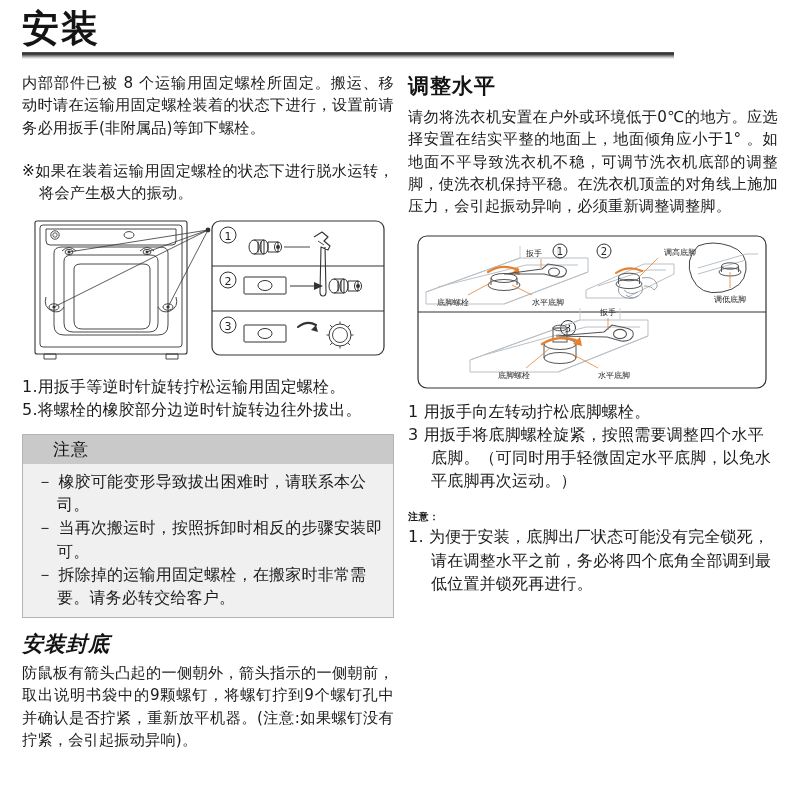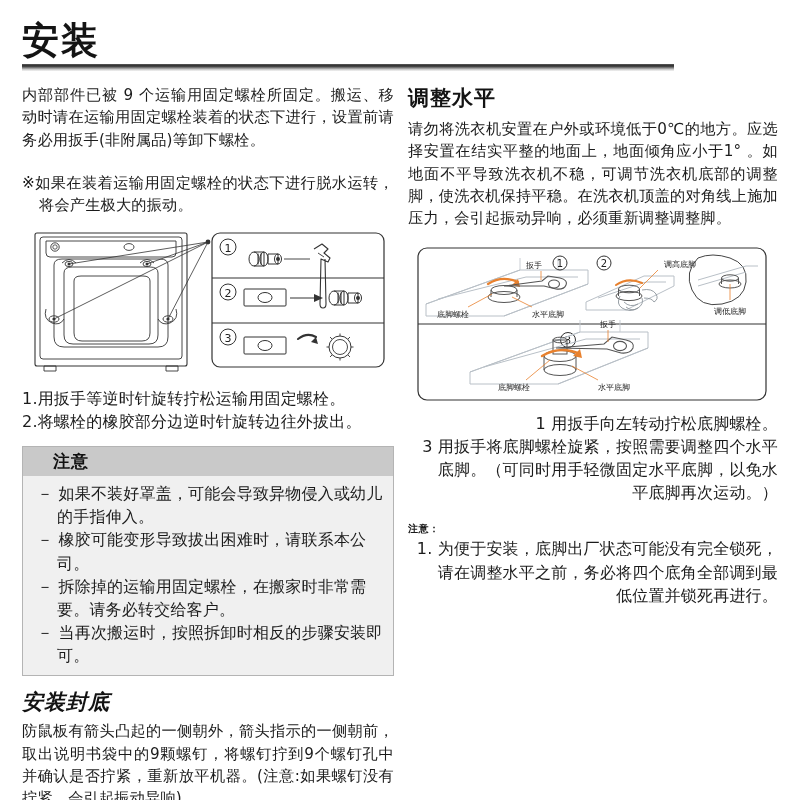--- a/index.html
+++ b/index.html
@@ -13,21 +13,21 @@
     font-family: "DejaVu Sans", "Liberation Sans", sans-serif;
     color: #1a1a1a;
     overflow: hidden;
     position: relative;
   }
   .page {
     position: relative;
     width: 696px;
     height: 800px;
     box-sizing: border-box;
-    padding: 16px 22px;
+    padding: 4px 22px;
   }
 
   
   .masthead {
     padding-top: 6px;
   }
   .masthead-title {
     font-size: 37px;
     font-weight: bold;
     letter-spacing: 2px;
@@ -80,34 +80,34 @@
     list-style: none;
   }
   ol.numlist li, ul.dashlist li {
     font-size: 16px;
     line-height: 1.45;
     letter-spacing: 0.2px;
     padding-left: 21px;
     text-indent: -21px;
     color: #1b1b1b;
   }
-  ol.numlist.wide li { padding-left: 23px; text-indent: -23px; text-align: right; }
+  ol.numlist.wide li { padding-left: 23px; text-indent: -23px; }
   ul.dashlist li { padding-left: 20px; text-indent: -20px; margin-bottom: 0px; }
 
   
   .caution-box {
     margin-top: 13px;
     border: 1px solid #b4b4b4;
     background: #f0f0f0;
   }
   .caution-head {
     background: #c9c9c9;
     padding: 3px 0 3px 30px;
     font-size: 17px;
-    font-weight: bold;
+    font-weight: normal;
     letter-spacing: 1px;
     color: #111;
   }
   .caution-body {
     padding: 6px 10px 8px 14px;
   }
 
   
   .note-title {
     font-size: 10px;
@@ -134,21 +134,21 @@
   <div class="masthead">
     <div class="masthead-title">安装</div>
     <div class="masthead-rule"></div>
   </div>
 
   <div class="columns">
 
     <div class="col-left">
 
 
-      <p class="body">内部部件已被 9 个运输用固定螺栓所固定。搬运、移动时请在运输用固定螺栓装着的状态下进行，设置前请务必用扳手(非附属品)等卸下螺栓。</p>
+      <p class="body">内部部件已被 8 个运输用固定螺栓所固定。搬运、移动时请在运输用固定螺栓装着的状态下进行，设置前请务必用扳手(非附属品)等卸下螺栓。</p>
 
       <p class="body indent-hang">※如果在装着运输用固定螺栓的状态下进行脱水运转，将会产生极大的振动。</p>
 
       <div class="spacer-8"></div>
 
       <div class="figure">
         <svg width="366" height="152" viewBox="0 0 366 152" xmlns="http://www.w3.org/2000/svg">
           <g fill="none" stroke="#333" stroke-width="1.1" stroke-linejoin="round">
 
             <rect x="13" y="8" width="152" height="133" rx="2"></rect>
@@ -254,31 +254,30 @@
               </g>
             </g>
           </g>
         </svg>
       </div>
 
       <div class="spacer-10"></div>
 
       <ol class="numlist">
         <li>1.用扳手等逆时针旋转拧松运输用固定螺栓。</li>
-        <li>2.将螺栓的橡胶部分边逆时针旋转边往外拔出。</li>
+        <li>5.将螺栓的橡胶部分边逆时针旋转边往外拔出。</li>
       </ol>
 
       <div class="caution-box">
         <div class="caution-head">注意</div>
         <div class="caution-body">
           <ul class="dashlist">
-            <li>－ 如果不装好罩盖，可能会导致异物侵入或幼儿的手指伸入。</li>
             <li>－ 橡胶可能变形导致拔出困难时，请联系本公司。</li>
+            <li>－ 当再次搬运时，按照拆卸时相反的步骤安装即可。</li>
             <li>－ 拆除掉的运输用固定螺栓，在搬家时非常需要。请务必转交给客户。</li>
-            <li>－ 当再次搬运时，按照拆卸时相反的步骤安装即可。</li>
           </ul>
         </div>
       </div>
 
       <div class="spacer-12"></div>
 
       <h2 class="sec tight">安装封底</h2>
       <p class="body">防鼠板有箭头凸起的一侧朝外，箭头指示的一侧朝前，取出说明书袋中的9颗螺钉，将螺钉拧到9个螺钉孔中并确认是否拧紧，重新放平机器。(注意:如果螺钉没有拧紧，会引起振动异响)。</p>
 
     </div>

